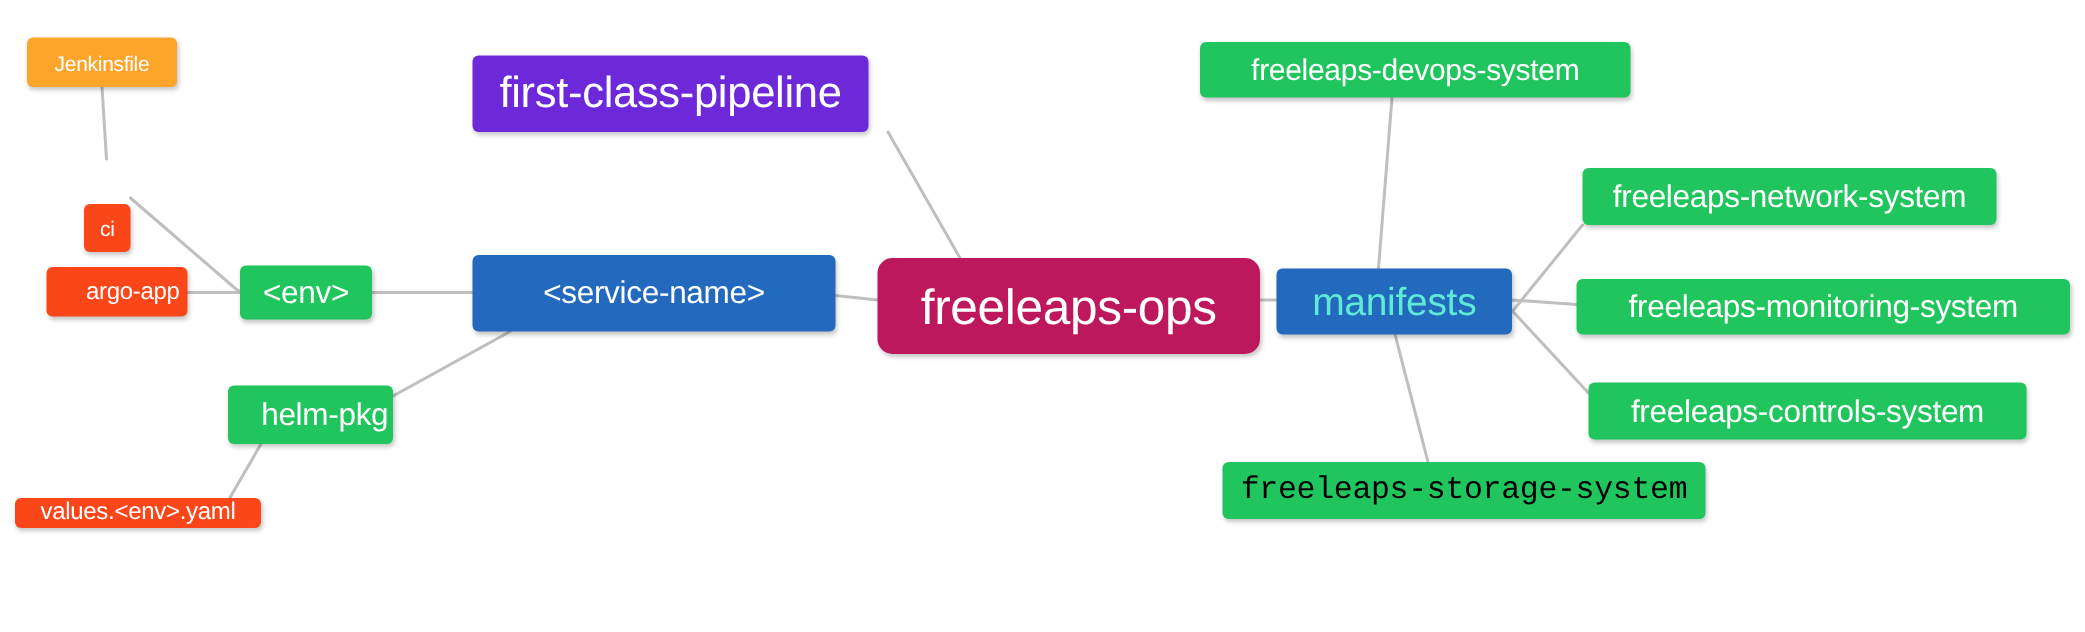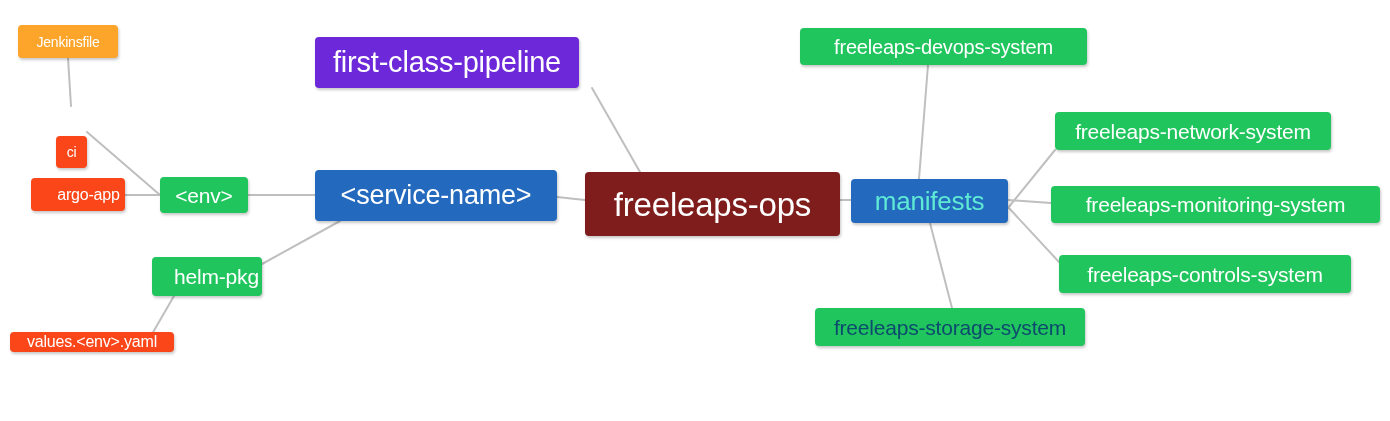--- a/index.html
+++ b/index.html
@@ -66,22 +66,22 @@
       <polyline points="930,223 952,308" class="edge" stroke="#bfbfbf"></polyline>
     </svg>
   <div id="node-layer">
       <div class="node" style="left: 18px; top: 25px; width: 100px; height: 33px; background: rgb(252, 165, 42); font-size: 14px; color: rgb(255, 255, 255);">Jenkinsfile</div>
       <div class="node" style="left: 56px; top: 106px; width: 31px; height: 32px; background: rgb(250, 70, 24); font-size: 14px; color: rgb(255, 255, 255); margin-top: 30px;">ci</div>
       <div class="node" style="left: 31px; top: 178px; width: 94px; height: 33px; background: rgb(250, 70, 24); font-size: 16px; color: rgb(255, 255, 255); padding-left: 21px;">argo-app</div>
       <div class="node" style="left: 160px; top: 177px; width: 88px; height: 36px; background: rgb(33, 197, 93); font-size: 21px; color: rgb(255, 255, 255);">&lt;env&gt;</div>
       <div class="node" style="left: 152px; top: 257px; width: 110px; height: 39px; background: rgb(33, 197, 93); font-size: 21px; color: rgb(255, 255, 255); padding-left: 19px;">helm-pkg</div>
       <div class="node" style="left: 10px; top: 332px; width: 164px; height: 20px; background: rgb(250, 70, 24); font-size: 16px; color: rgb(255, 255, 255);">values.&lt;env&gt;.yaml</div>
       <div class="node" style="left: 315px; top: 37px; width: 264px; height: 51px; background: #6d28d9; font-size: 29px; color: rgb(255, 255, 255);">first-class-pipeline</div>
-      <div class="node" style="left: 315px; top: 170px; width: 242px; height: 51px; background: rgb(35, 105, 189); font-size: 27px; color: rgb(255, 255, 255);">&lt;service-name&gt;</div>
-      <div class="node" style="left: 585px; top: 172px; width: 255px; height: 64px; background: #7f1d1d; font-size: 33px; color: rgb(255, 255, 255);">freeleaps-ops</div>
+      <div class="node" style="left: 315px; top: 170px; width: 242px; height: 51px; background: rgb(35, 105, 189); font-size: 21px; color: rgb(255, 255, 255);">&lt;service-name&gt;</div>
+      <div class="node" style="left: 585px; top: 172px; width: 255px; height: 64px; background: #be185d; font-size: 33px; color: rgb(255, 255, 255); border-radius: 10px;">freeleaps-ops</div>
       <div class="node" style="left: 851px; top: 179px; width: 157px; height: 44px; background: rgb(35, 105, 189); font-size: 26px; color: #5eead4;">manifests</div>
       <div class="node" style="left: 800px; top: 28px; width: 287px; height: 37px; background: rgb(33, 197, 93); font-size: 20px; color: rgb(255, 255, 255);">freeleaps-devops-system</div>
       <div class="node" style="left: 1055px; top: 112px; width: 276px; height: 38px; background: rgb(33, 197, 93); font-size: 21px; color: rgb(255, 255, 255);">freeleaps-network-system</div>
       <div class="node" style="left: 1051px; top: 186px; width: 329px; height: 37px; background: rgb(33, 197, 93); font-size: 21px; color: rgb(255, 255, 255);">freeleaps-monitoring-system</div>
       <div class="node" style="left: 1059px; top: 255px; width: 292px; height: 38px; background: rgb(33, 197, 93); font-size: 21px; color: rgb(255, 255, 255);">freeleaps-controls-system</div>
-      <div class="node" style="left: 815px; top: 308px; width: 270px; height: 38px; background: rgb(33, 197, 93); font-size: 21px; color: #0c4a6e;">freeleaps-storage-system</div>
+      <div class="node" style="left: 815px; top: 308px; width: 322px; height: 38px; background: rgb(33, 197, 93); font-size: 21px; color: #000000; font-family: Liberation Mono, monospace;">freeleaps-storage-system</div>
     </div>
 </div>
 
 </body></html>

